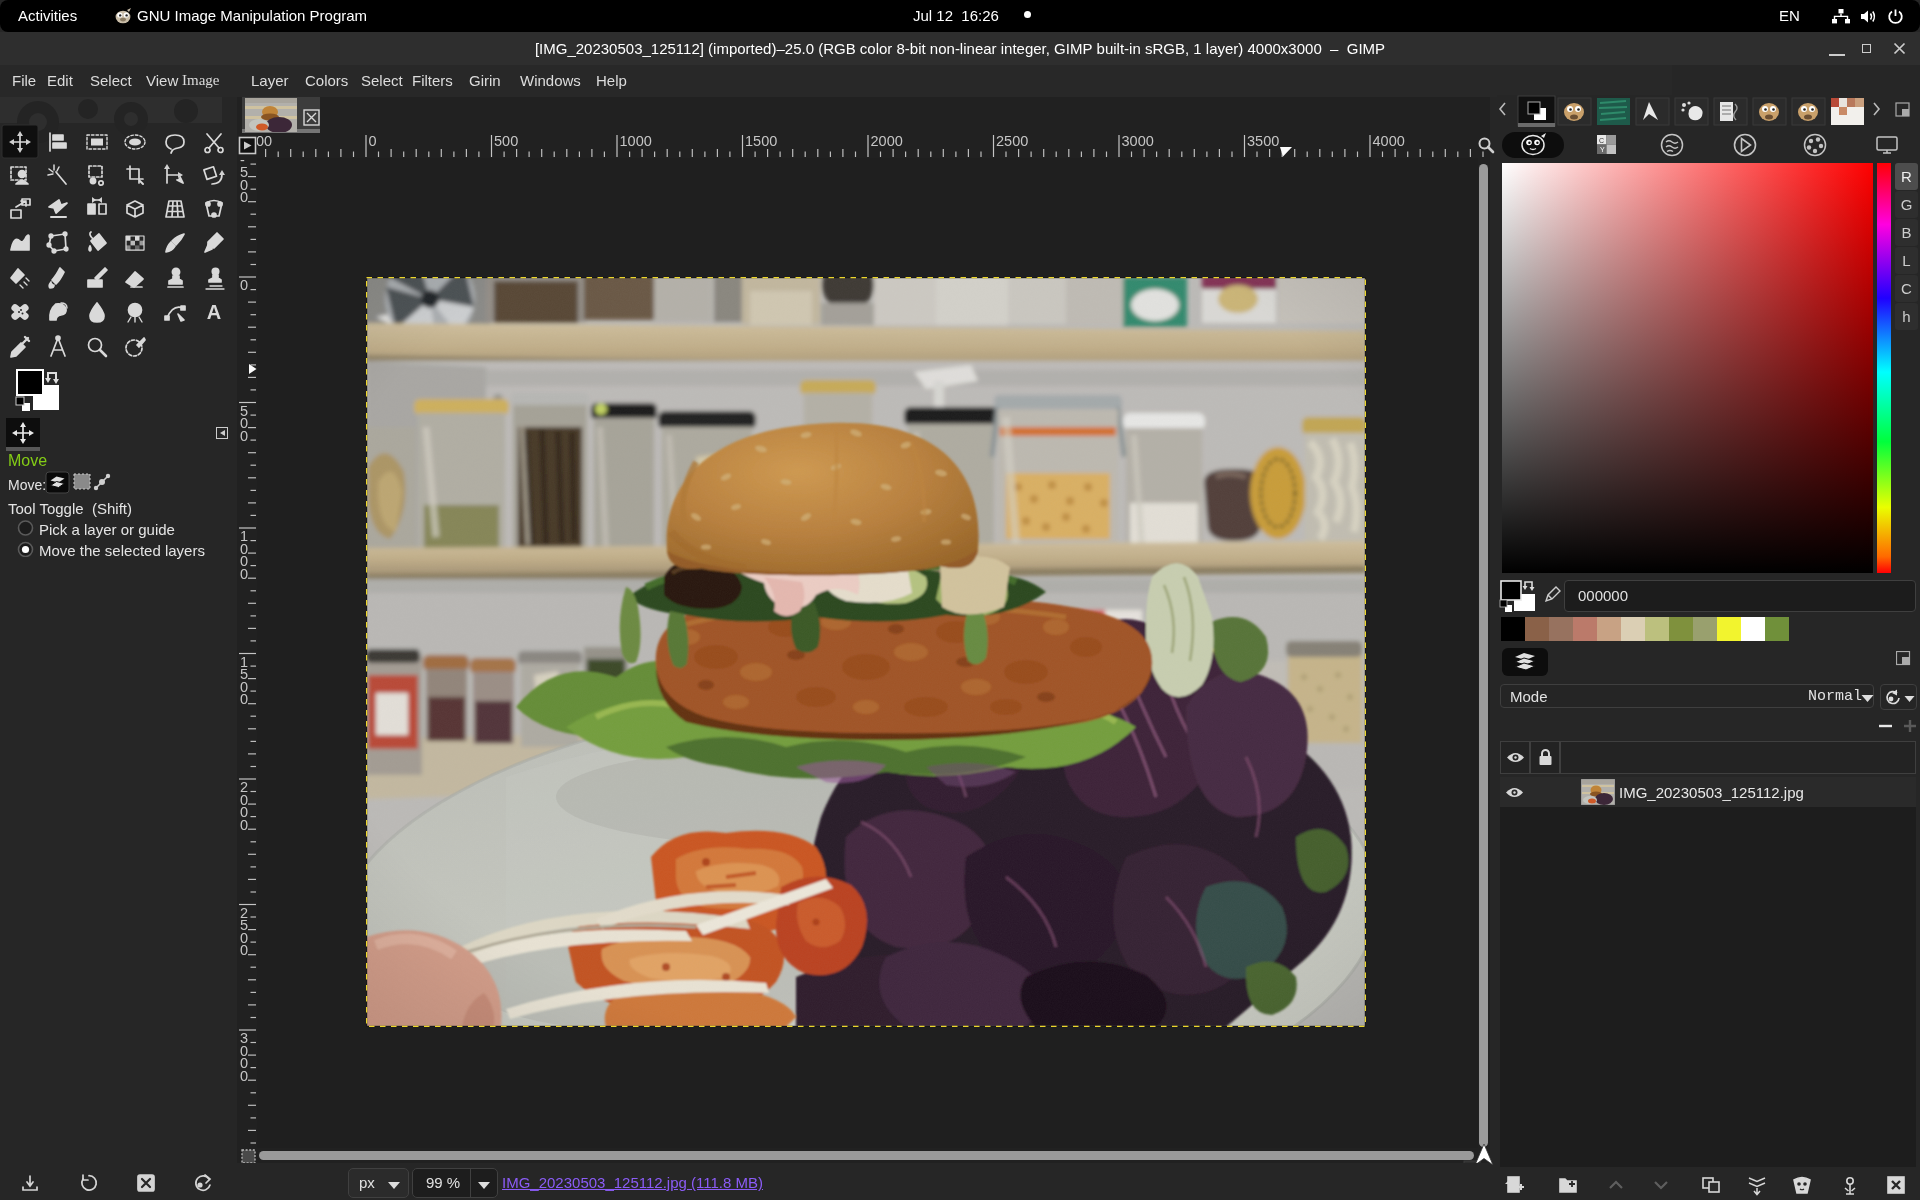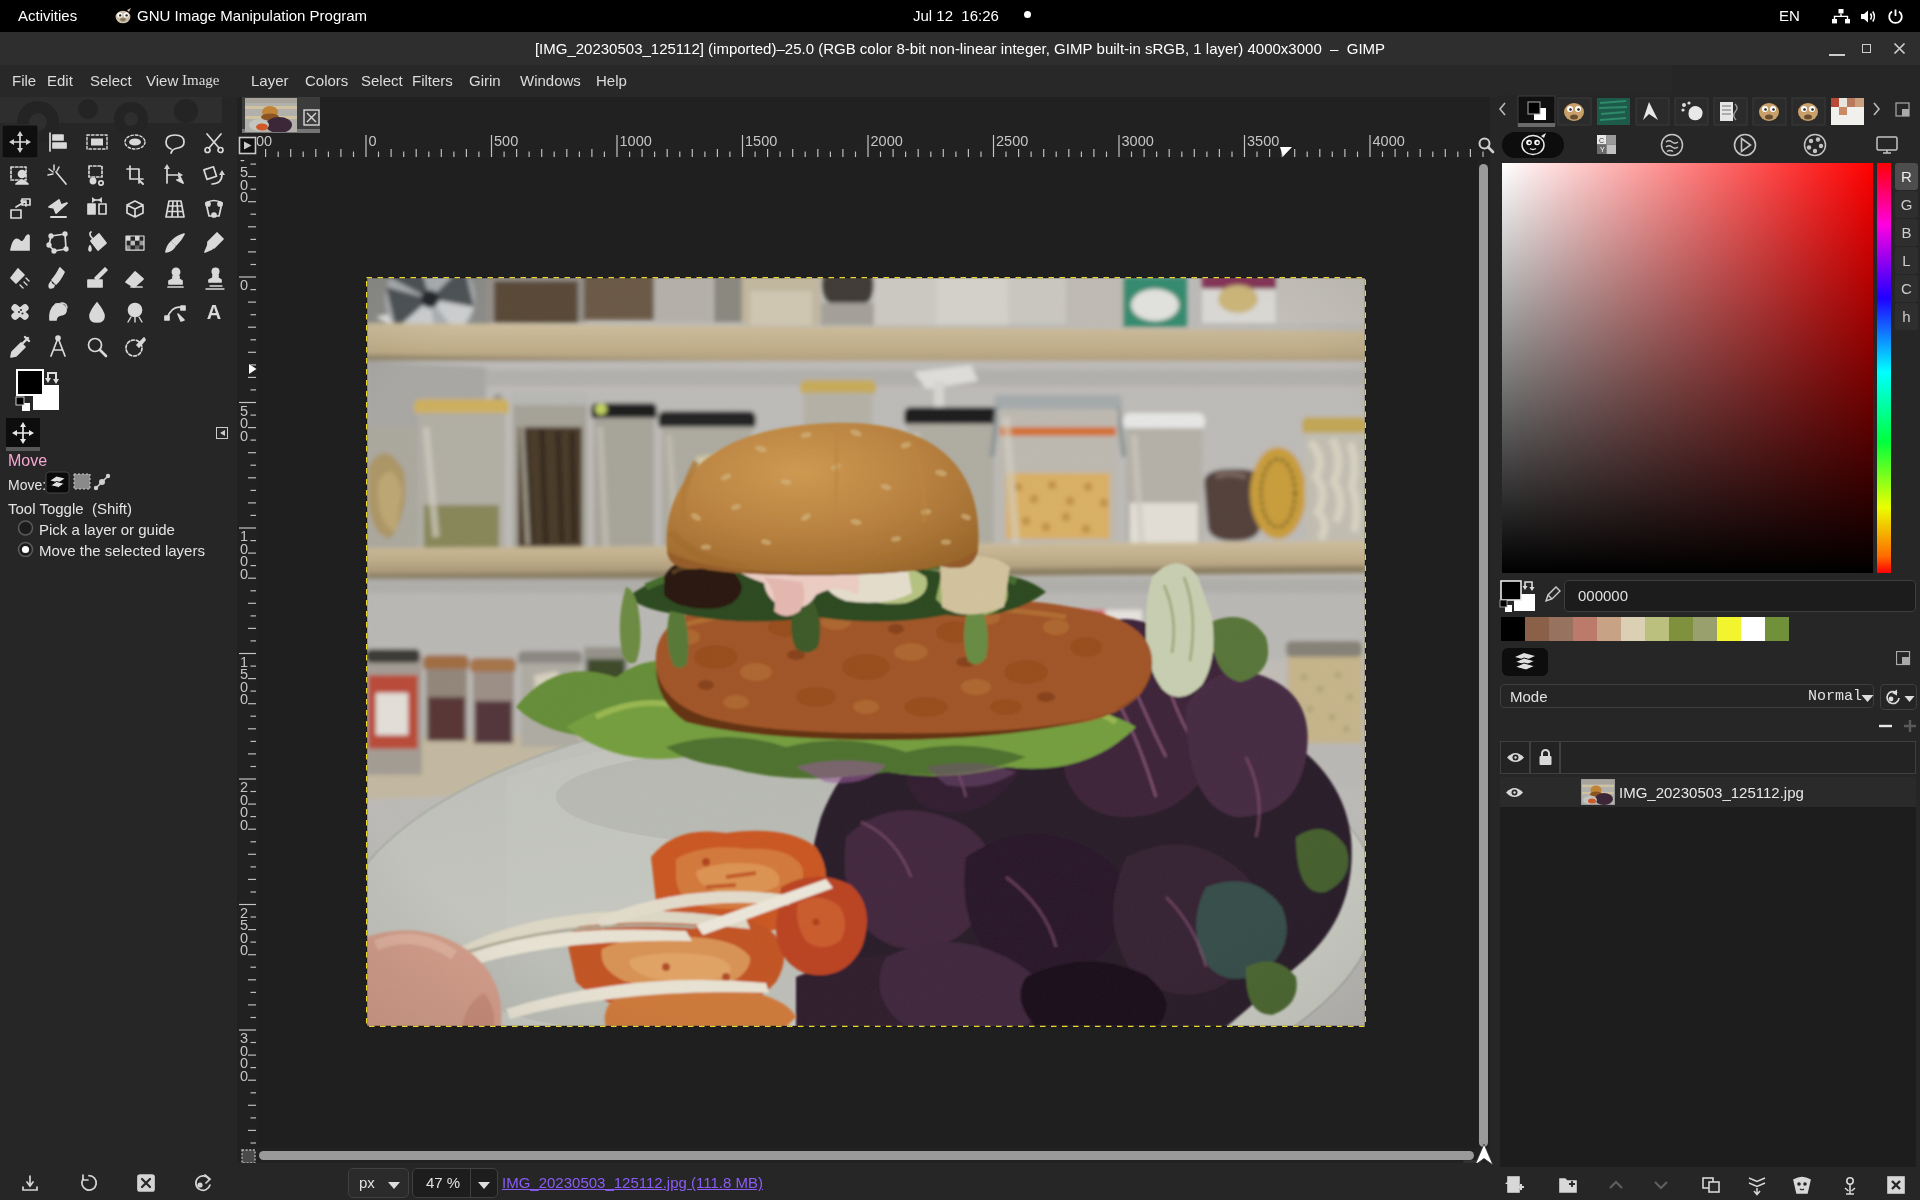--- a/index.html
+++ b/index.html
@@ -2,21 +2,21 @@
 <html><head>
 <meta charset="utf-8">
 <style>
   * { margin:0; padding:0; box-sizing:border-box; }
   html,body { width:1920px; height:1200px; overflow:hidden; background:#262626;
     font-family:"Liberation Sans", sans-serif; color:#d8d8d8; }
   .abs { position:absolute; }
   span, div, text { will-change: transform; }
   #stage { position:relative; width:1920px; height:1200px; }
   
-  #topbar { left:0; top:0; width:1920px; height:32px; background:#000; color:#fff; font-size:15px; }
+  #topbar { left:0; top:0; width:1920px; height:32px; background:#000; color:#fff; font-size:15px;border-radius:8px; }
   
   #titlebar { left:0; top:32px; width:1920px; height:33px; background:#2e2e2e; font-size:15px; color:#ffffff; }
   
   #menubar { left:0; top:65px; width:1672px; height:32px; background:#282828; font-size:15px; color:#dcdcdc; }
   .mitem { position:absolute; top:7px; }
   
   #toolbox { left:0; top:97px; width:237px; height:1103px; background:#262626; }
   
   #canvascol { left:237px; top:97px; width:1253px; height:1066px; background:#212121; }
   #viewport { left:257px; top:158px; width:1221px; height:990px; background:#1f1f1f; }
@@ -351,21 +351,21 @@
           <path d="M96 391 L108 379"></path>
         </g>
         <circle cx="96" cy="391" r="2.2" fill="#cfcfcf"></circle>
         <circle cx="108" cy="379" r="2.2" fill="#cfcfcf"></circle>
         <circle cx="102" cy="385" r="3" fill="#cfcfcf"></circle>
 
       <circle cx="25.5" cy="431" r="7" fill="#1c1c1c" stroke="#5a5a5a" stroke-width="1.6"></circle>
       <circle cx="25.5" cy="452.5" r="7" fill="#1c1c1c" stroke="#5a5a5a" stroke-width="1.6"></circle>
       <circle cx="25.5" cy="452.5" r="3.6" fill="#fff"></circle>
     </svg>
-    <span class="abs" style="left:8px; top:355px; font-size:16px; color:#f9a8d4;">Move</span>
+    <span class="abs" style="left:8px; top:355px; font-size:16px; color:#84cc16;">Move</span>
     <span class="abs" style="left:8px; top:380px; font-size:14px; color:#e4e4e4;">Move:</span>
     <span class="abs" style="left:8px; top:403px; font-size:15px; color:#e4e4e4;">Tool Toggle&nbsp;&nbsp;(Shift)</span>
     <span class="abs" style="left:39px; top:424px; font-size:15px; color:#e4e4e4;">Pick a layer or guide</span>
     <span class="abs" style="left:39px; top:445px; font-size:15px; color:#e4e4e4;">Move the selected layers</span>
     <svg class="abs" style="left:0; top:1072px;" width="237" height="31" viewBox="0 0 237 31">
       <g stroke="#d4d4d4" stroke-width="1.7" fill="none" stroke-linecap="round">
         <g transform="translate(30,14)">
             <path d="M0 -7 L0 2 M-3 -1 L0 3 L3 -1"></path>
             <path d="M-7 4 L-7 7 L7 7 L7 4"></path>
           </g>
@@ -1023,21 +1023,21 @@
   </div>
 
   <div class="abs" id="statusbar">
     <div class="abs" style="left:111px; top:5px; width:61px; height:30px; background:#2b2b2b; border:1px solid #404040; border-radius:5px;">
       <span class="abs" style="left:10px; top:5px; color:#e0e0e0;">px</span>
       <svg class="abs" style="left:38px; top:11px;" width="14" height="10" viewBox="0 0 14 10">
           <path d="M1 2 L7 9 L13 2 Z" fill="#ddd"></path>
         </svg>
     </div>
     <div class="abs" style="left:175px; top:5px; width:86px; height:30px; background:#1d1d1d; border:1px solid #404040; border-radius:5px;">
-      <span class="abs" style="left:13px; top:5px; color:#e0e0e0;">47 %</span>
+      <span class="abs" style="left:13px; top:5px; color:#e0e0e0;">99 %</span>
       <span class="abs" style="left:57px; top:0; width:1px; height:28px; background:#404040;"></span>
       <svg class="abs" style="left:64px; top:11px;" width="14" height="10" viewBox="0 0 14 10">
           <path d="M1 2 L7 9 L13 2 Z" fill="#ddd"></path>
         </svg>
     </div>
     <span class="abs" style="left:265px; top:11px; color:#8b5cf6;text-decoration:underline;">IMG_20230503_125112.jpg (111.8 MB)</span>
   </div>
 
   <div class="abs" id="dock">
 

